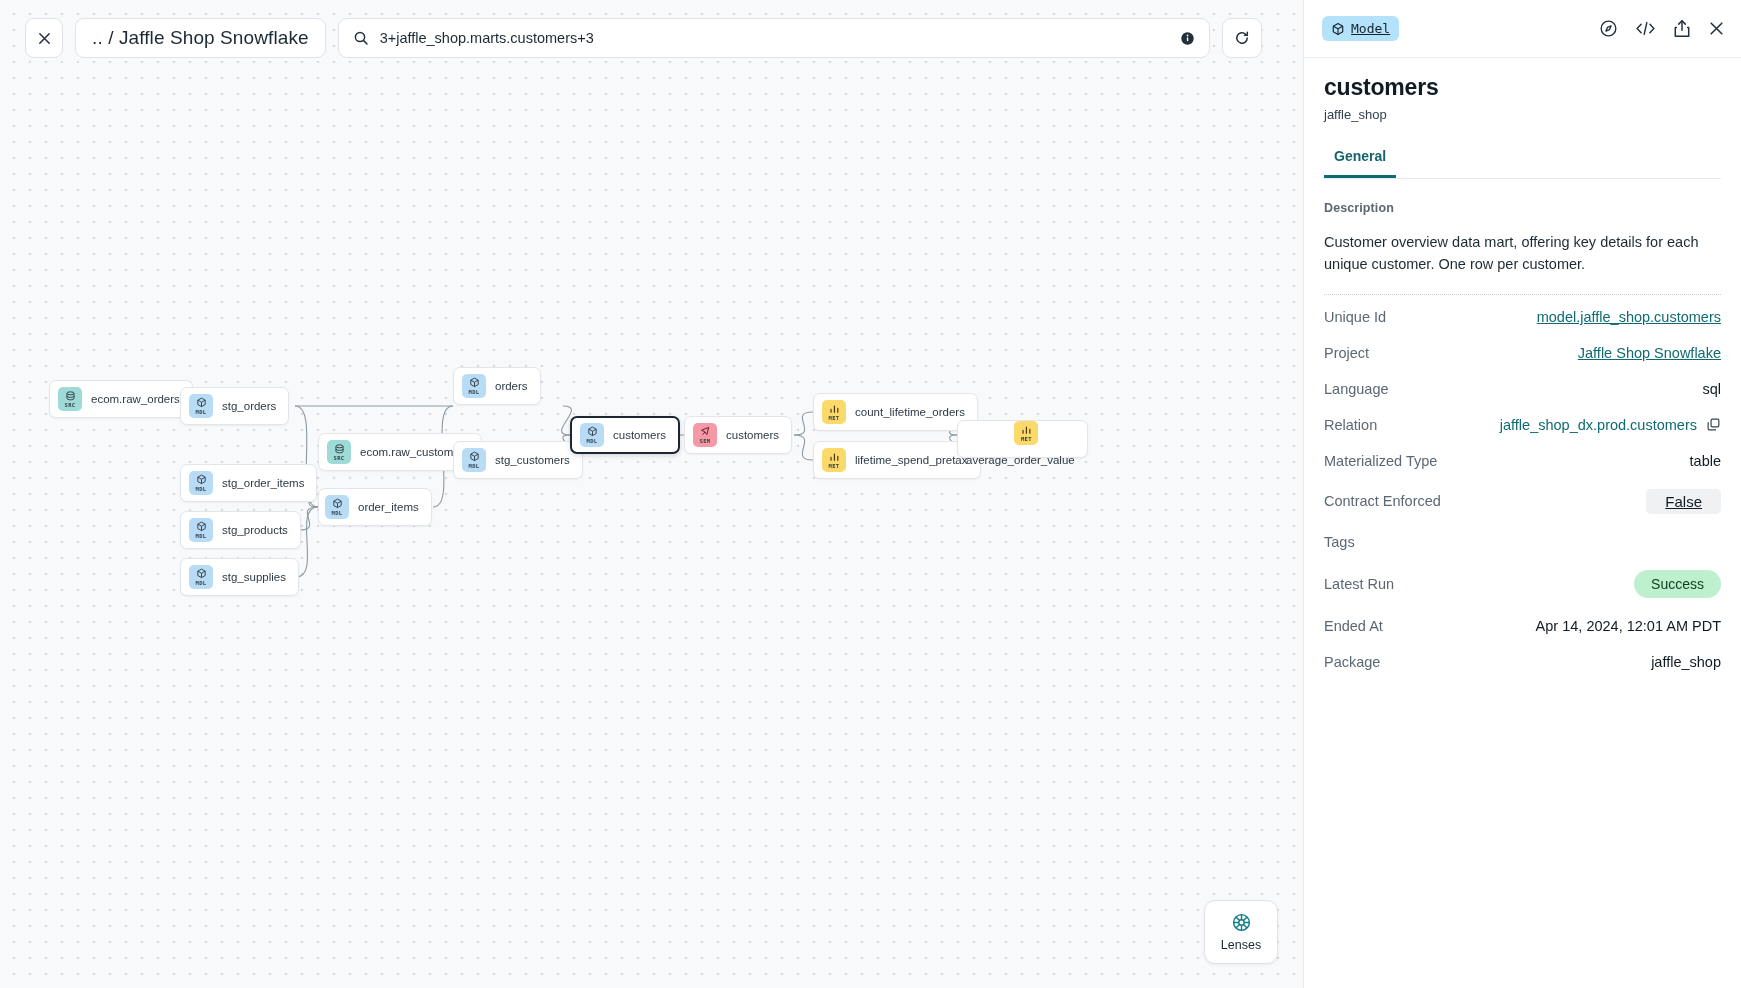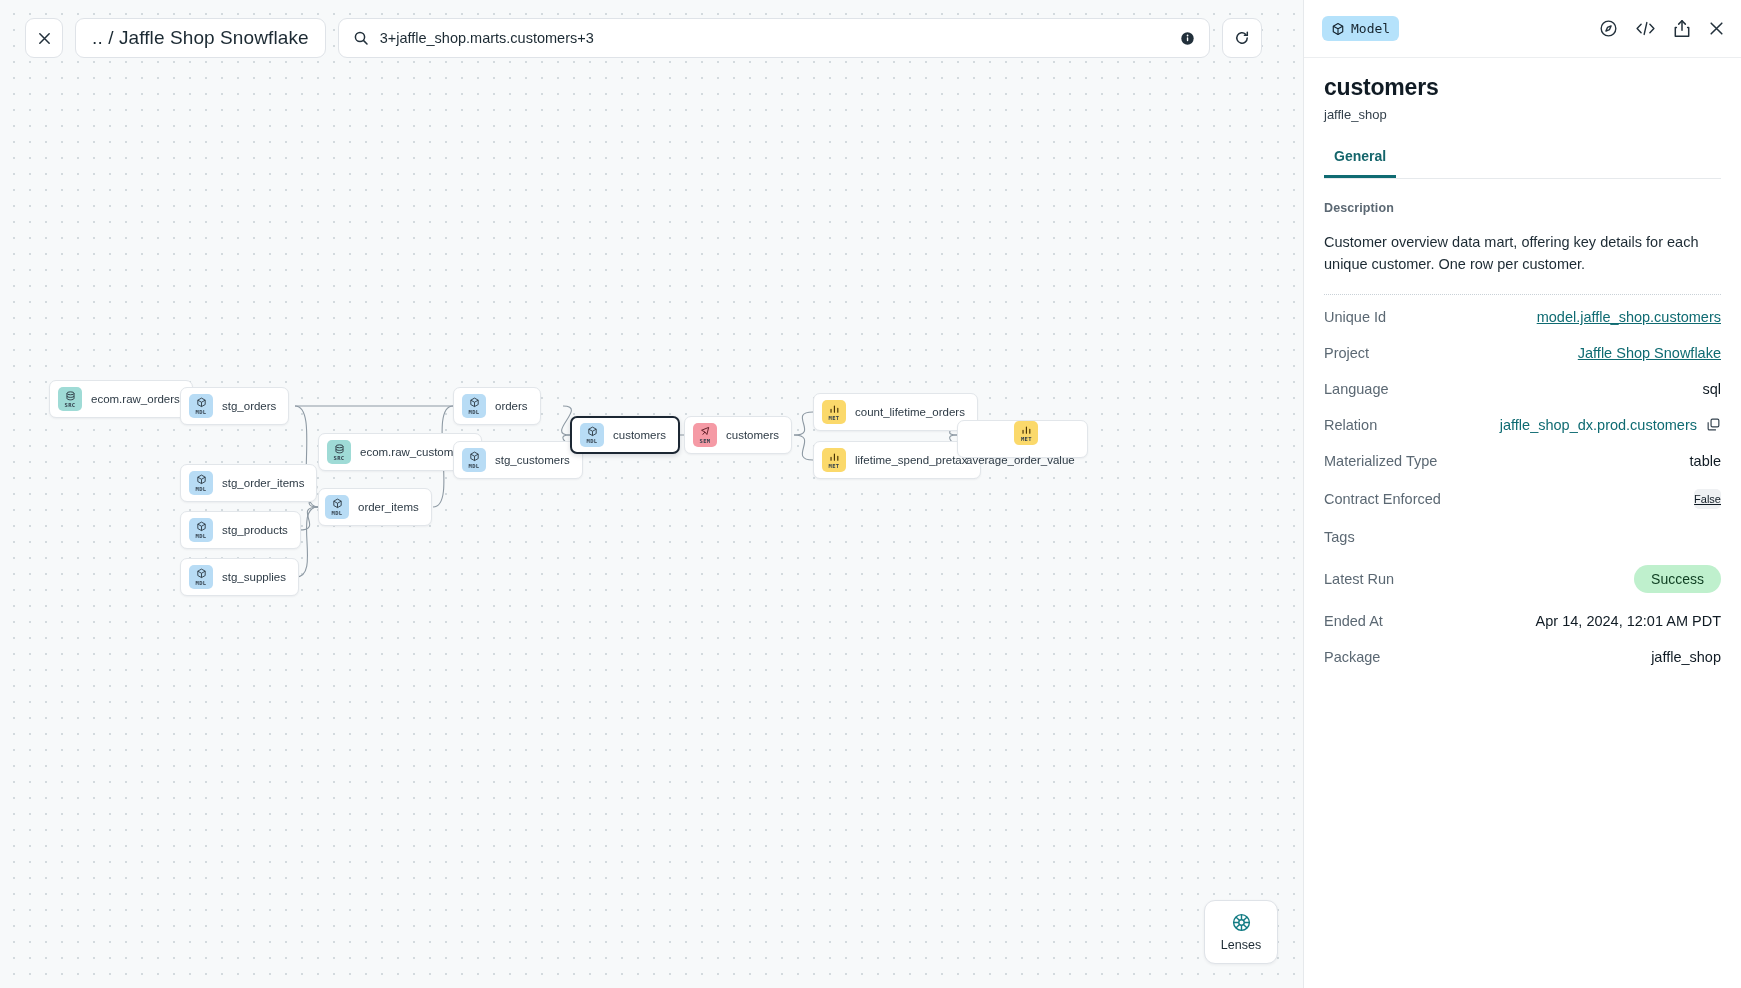--- a/index.html
+++ b/index.html
@@ -77,21 +77,21 @@
     width: 438px; height: 988px; background:#fff; border-left: 1px solid #e6e9ec;
     display: flex; flex-direction: column;
   }
   .panel-head {
     height: 58px; border-bottom: 1px solid #eceef0;
     display:flex; align-items:center; padding: 0 16px 0 18px; gap: 12px;
   }
   .chip {
     background: #b5e2fb; color: #15242e; border-radius: 6px;
     padding: 5px 9px; display:flex; align-items:center; gap: 6px;
-    font-size: 13px; font-family: "DejaVu Sans Mono", monospace;
+    font-size: 13px; font-family: "DejaVu Sans Mono", monospace; text-decoration: underline;
   }
   .head-actions { margin-left: auto; display:flex; align-items:center; gap: 17px; }
   .head-actions .ha { cursor:pointer; display:flex; }
 
   .panel-title { padding: 16px 20px 0 20px; }
   .panel-title h1 { font-size: 23px; font-weight: 700; color: #101b24; letter-spacing: -.2px; }
   .panel-title .sub { font-size: 13px; color: #34414c; margin-top: 6px; }
 
   .tabs { margin: 26px 20px 0 20px; border-bottom: 1px solid #e6e9ec; display:flex; }
   .tab {
@@ -106,21 +106,21 @@
 
   .row {
     display:flex; align-items:center; justify-content: space-between; gap: 31px;
     min-height: 32px; padding: 10px 0;
   }
   .row .k { font-size: 14.5px; color: #5b6873; white-space: nowrap; }
   .row .v { font-size: 14.5px; color: #101b24; text-align: right; }
   .row .v.link { color: #0f6b72; text-decoration: underline; cursor: pointer; }
   .row .v.teal { color: #0f6b72; }
   .v-wrap { display:flex; align-items:center; gap: 9px; justify-content: flex-end; }
-  .pill-gray { background:#eff1f3; color:#101b24; border-radius:5px; padding: 4px 0; font-size: 11px; text-decoration: underline; }
+  .pill-gray { background:#eff1f3; color:#101b24; border-radius:5px; padding: 4px 19px; font-size: 15px; text-decoration: underline; }
   .pill-green { background:#bff0cd; color:#0d3d20; border-radius: 999px; padding: 6px 17px; font-size: 14px; }
   .copy-ic { cursor:pointer; display:flex; }
 </style>
 </head>
 <body>
 
 <div class="app">
 
   <div class="canvas-pane">
 
@@ -244,21 +244,21 @@
         <div class="node" style="left: 318px; top: 488px; padding-left: 6px;">
           <span class="badge mdl">
             <span class="bi"><svg width="11" height="11" viewBox="0 0 14 14" fill="none" stroke="#2b3842" stroke-width="1.15" stroke-linejoin="round">
                 <path d="M7 1.4l4.7 2.6v5.6L7 12.2 2.3 9.6V4z"></path>
                 <path d="M2.3 4L7 6.7l4.7-2.7M7 6.7v5.5"></path>
               </svg></span>
             <span class="bt">MDL</span>
           </span>
           <span class="label">order_items</span>
         </div>
-        <div class="node" style="left: 453px; top: 387px;">
+        <div class="node" style="left: 453px; top: 367px;">
           <span class="badge mdl">
             <span class="bi"><svg width="11" height="11" viewBox="0 0 14 14" fill="none" stroke="#2b3842" stroke-width="1.15" stroke-linejoin="round">
                 <path d="M7 1.4l4.7 2.6v5.6L7 12.2 2.3 9.6V4z"></path>
                 <path d="M2.3 4L7 6.7l4.7-2.7M7 6.7v5.5"></path>
               </svg></span>
             <span class="bt">MDL</span>
           </span>
           <span class="label">orders</span>
         </div>
         <div class="node" style="left: 453px; top: 441px;">

